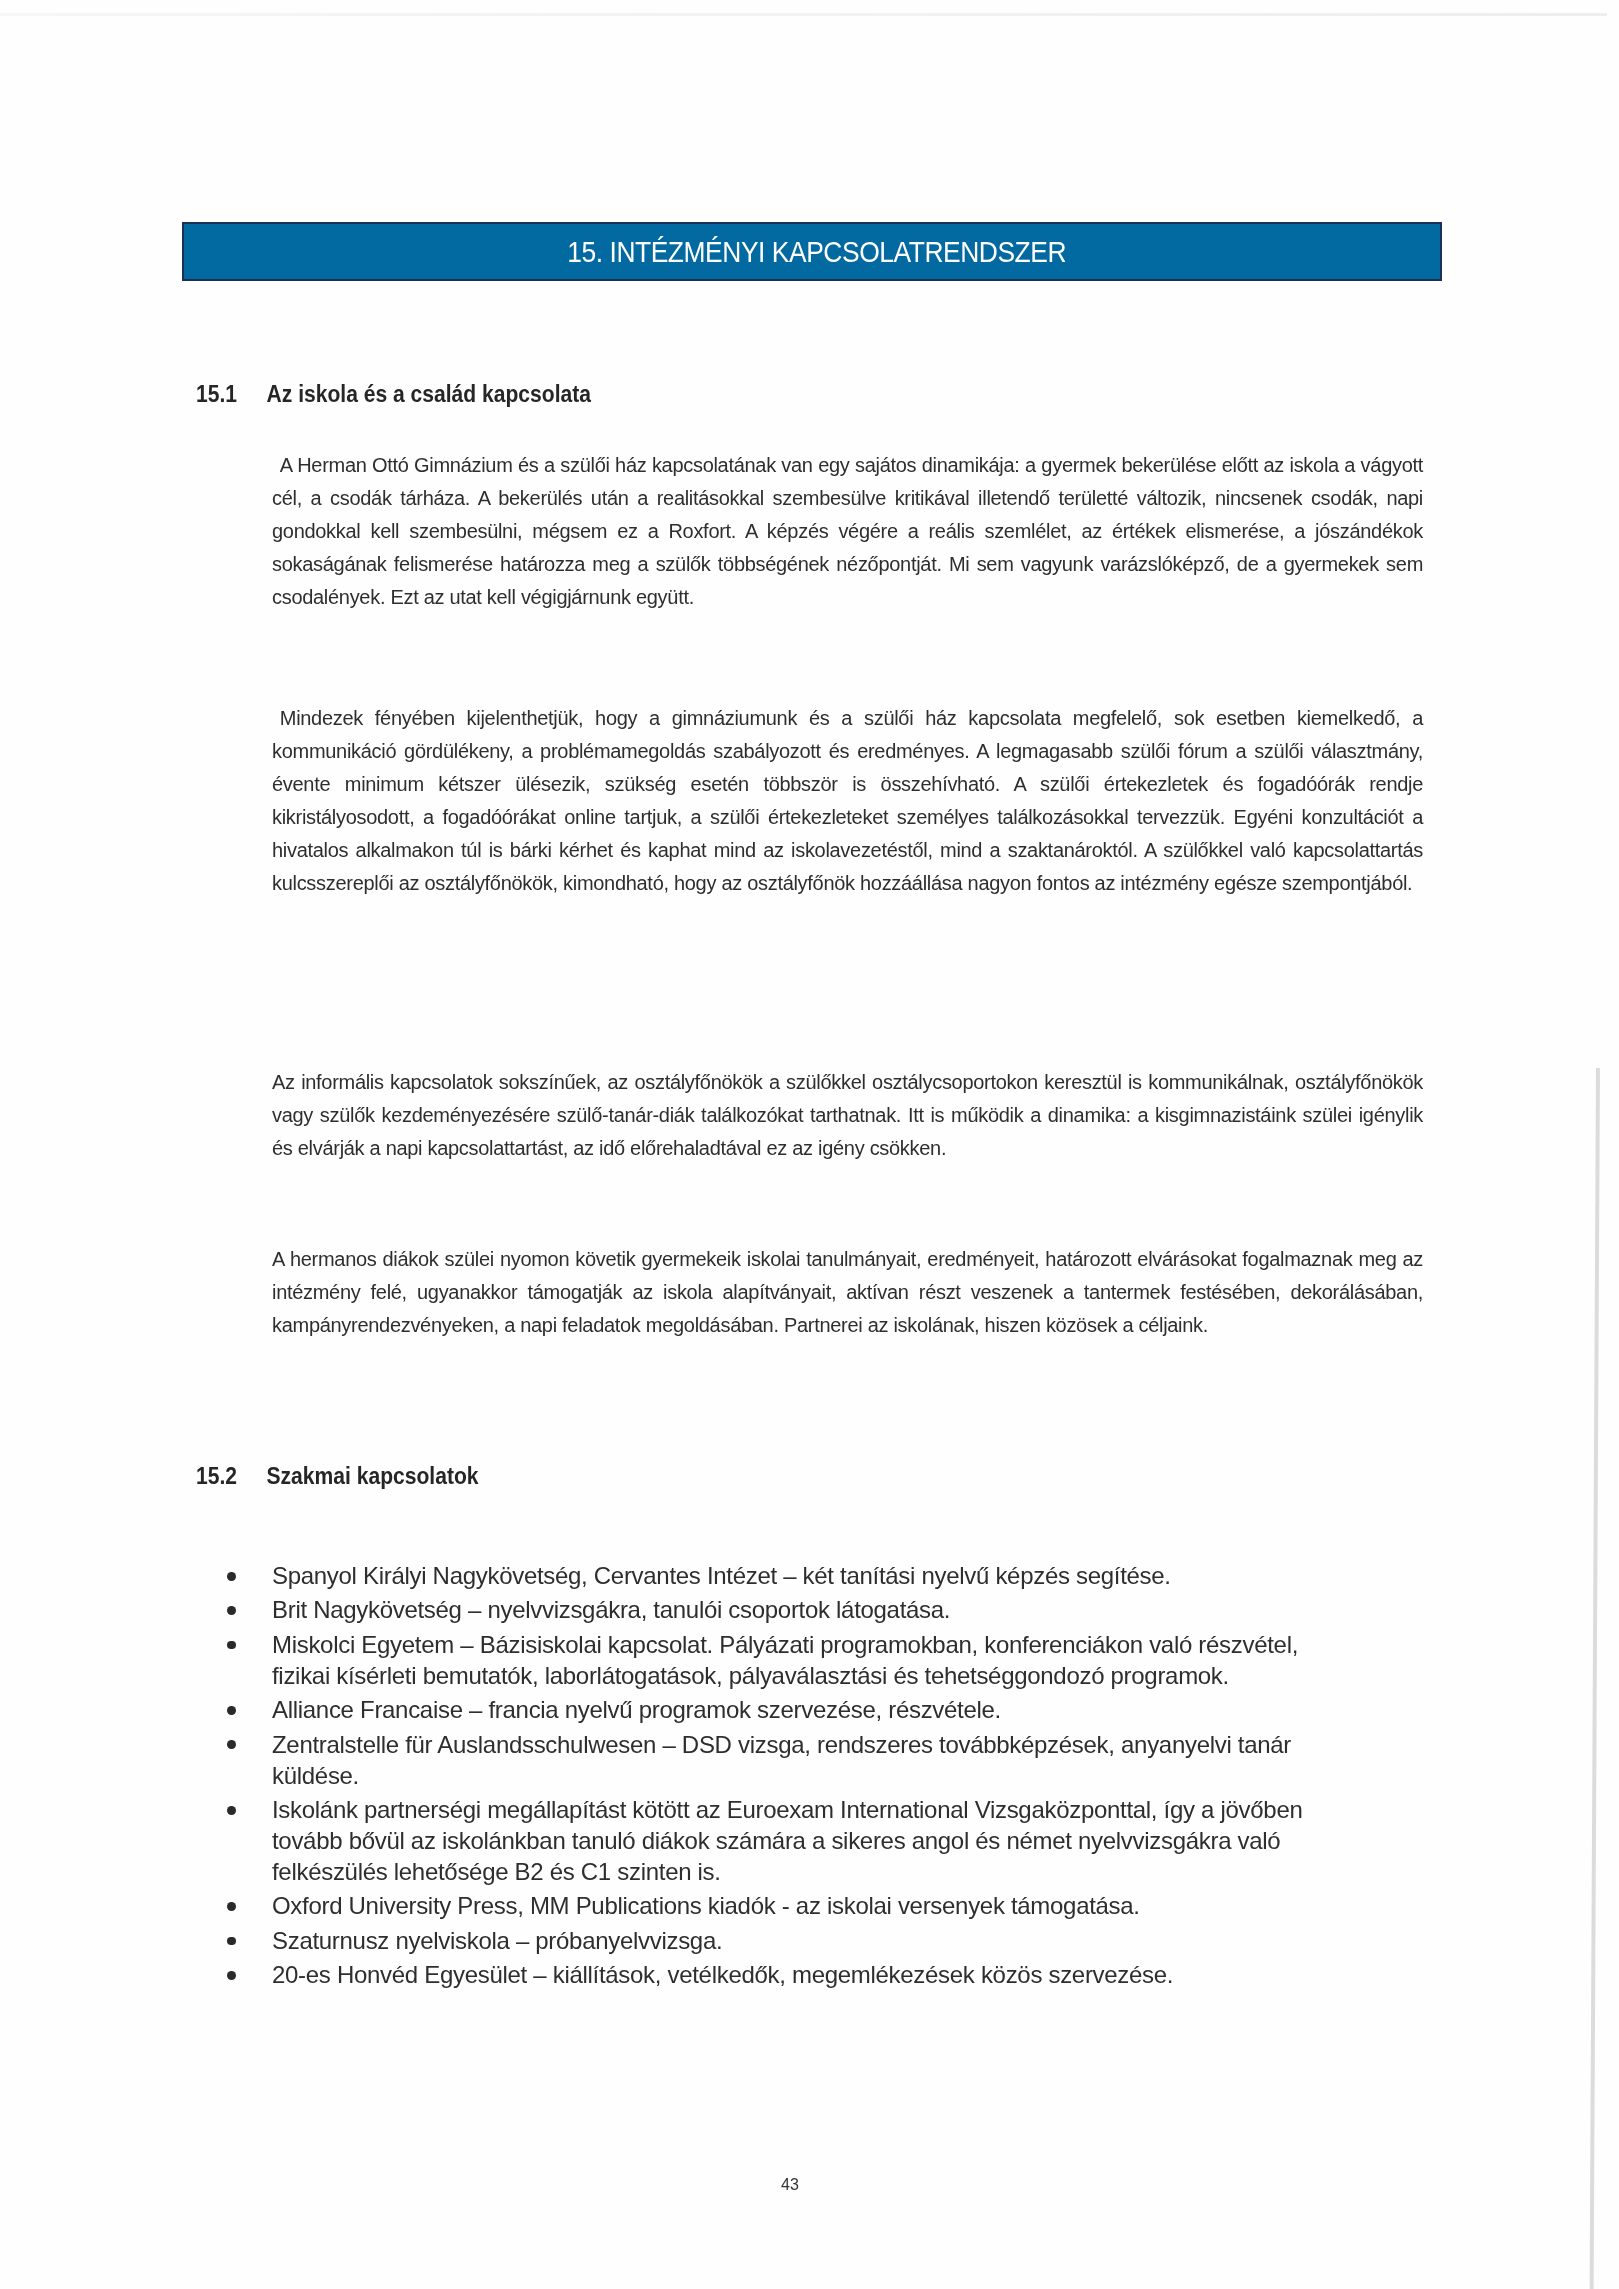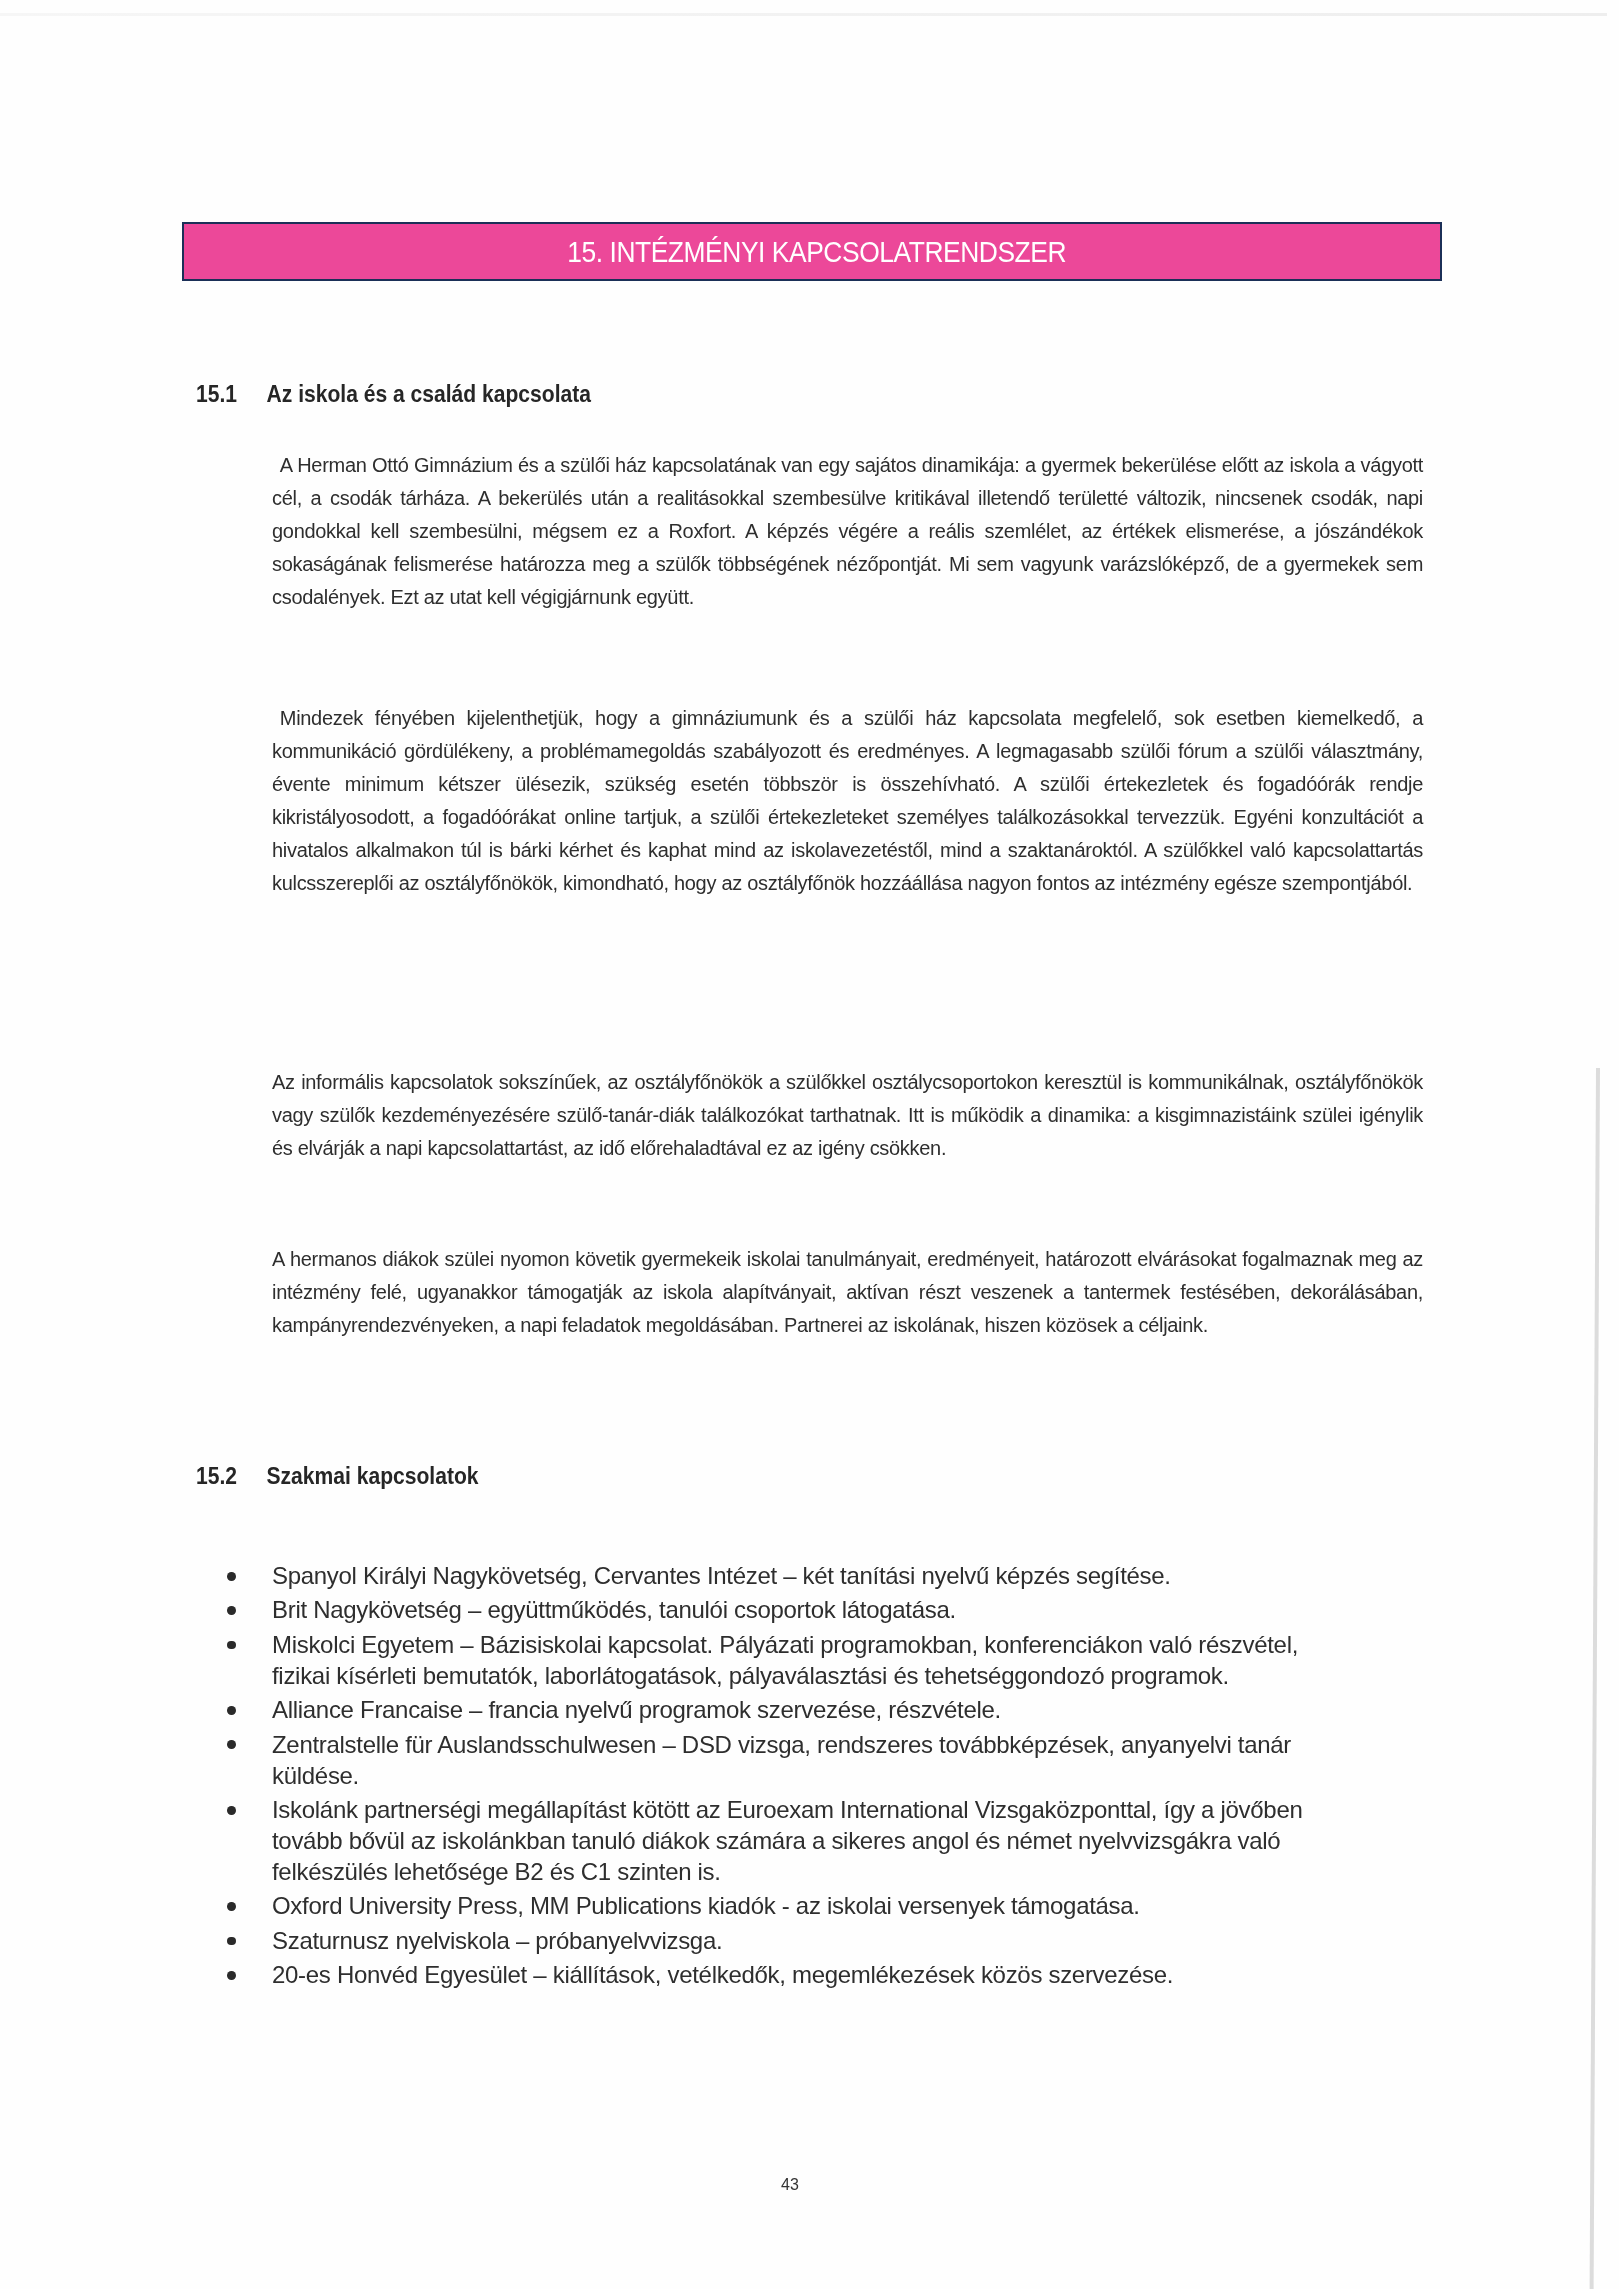--- a/index.html
+++ b/index.html
@@ -32,21 +32,21 @@
       left: 1596px; top: 1068px;
       width: 3.9px; height: 1221px;
       background: #dcdcdc;
       transform: rotate(0.3deg);
       transform-origin: top left;
     }
     .chapter-banner {
       position: absolute;
       left: 182px; top: 222px;
       width: 1260px; height: 59px;
-      background: #ec4899;
+      background: #0369a1;
       border: 2px solid #1b2f57;
       box-sizing: border-box;
       display: flex;
       align-items: center;
       justify-content: center;
     }
     .chapter-title {
       color: #ffffff;
       font-family: "Liberation Sans Narrow", "Liberation Sans", sans-serif;
       font-size: 30px;
@@ -152,21 +152,21 @@
     <span>Szakmai kapcsolatok</span>
   </div>
 
   <ul class="bullet-list" style="top: 1560px;">
     <li class="bullet-item">
       <span class="bullet-dot"></span>
       <span>Spanyol Királyi Nagykövetség, Cervantes Intézet – két tanítási nyelvű képzés segítése.</span>
     </li>
     <li class="bullet-item">
       <span class="bullet-dot"></span>
-      <span>Brit Nagykövetség – együttműködés, tanulói csoportok látogatása.</span>
+      <span>Brit Nagykövetség – nyelvvizsgákra, tanulói csoportok látogatása.</span>
     </li>
     <li class="bullet-item">
       <span class="bullet-dot"></span>
       <span>Miskolci Egyetem – Bázisiskolai kapcsolat. Pályázati programokban, konferenciákon való részvétel, fizikai kísérleti bemutatók, laborlátogatások, pályaválasztási és tehetséggondozó programok.</span>
     </li>
     <li class="bullet-item">
       <span class="bullet-dot"></span>
       <span>Alliance Francaise – francia nyelvű programok szervezése, részvétele.</span>
     </li>
     <li class="bullet-item">

